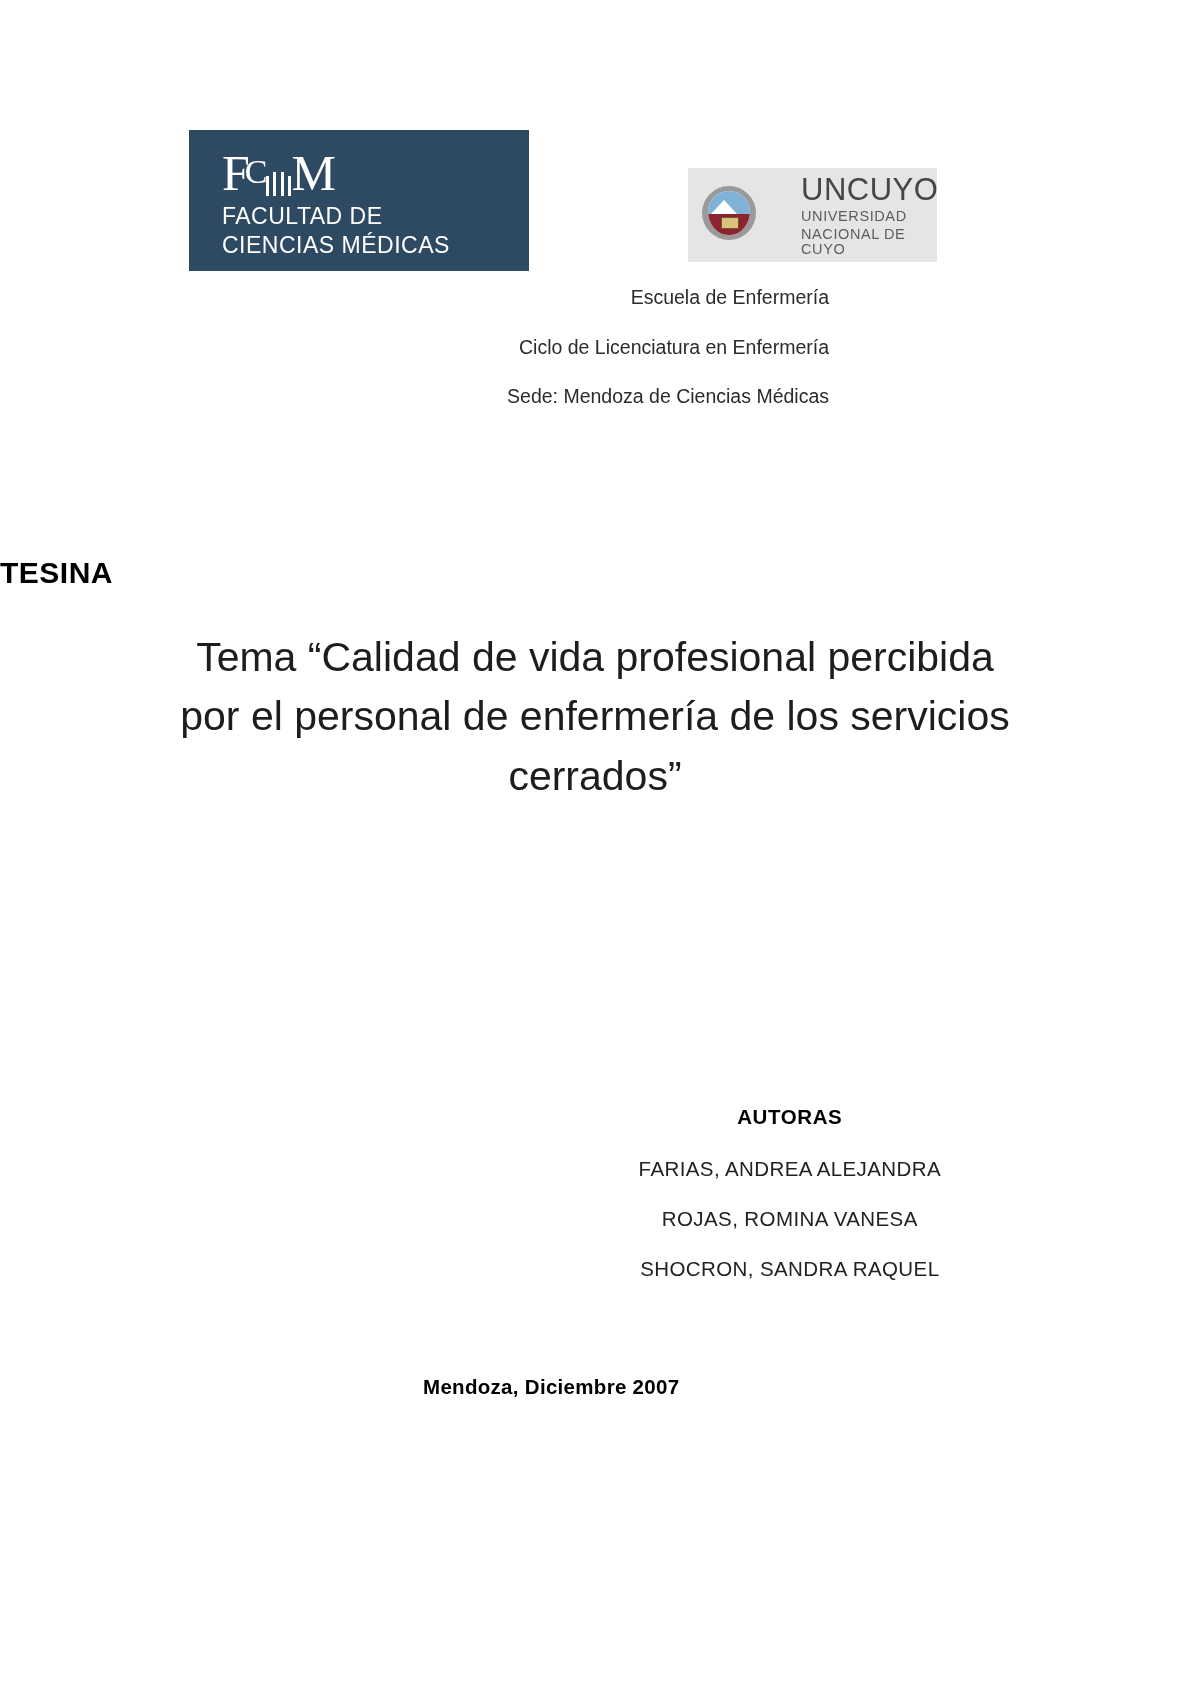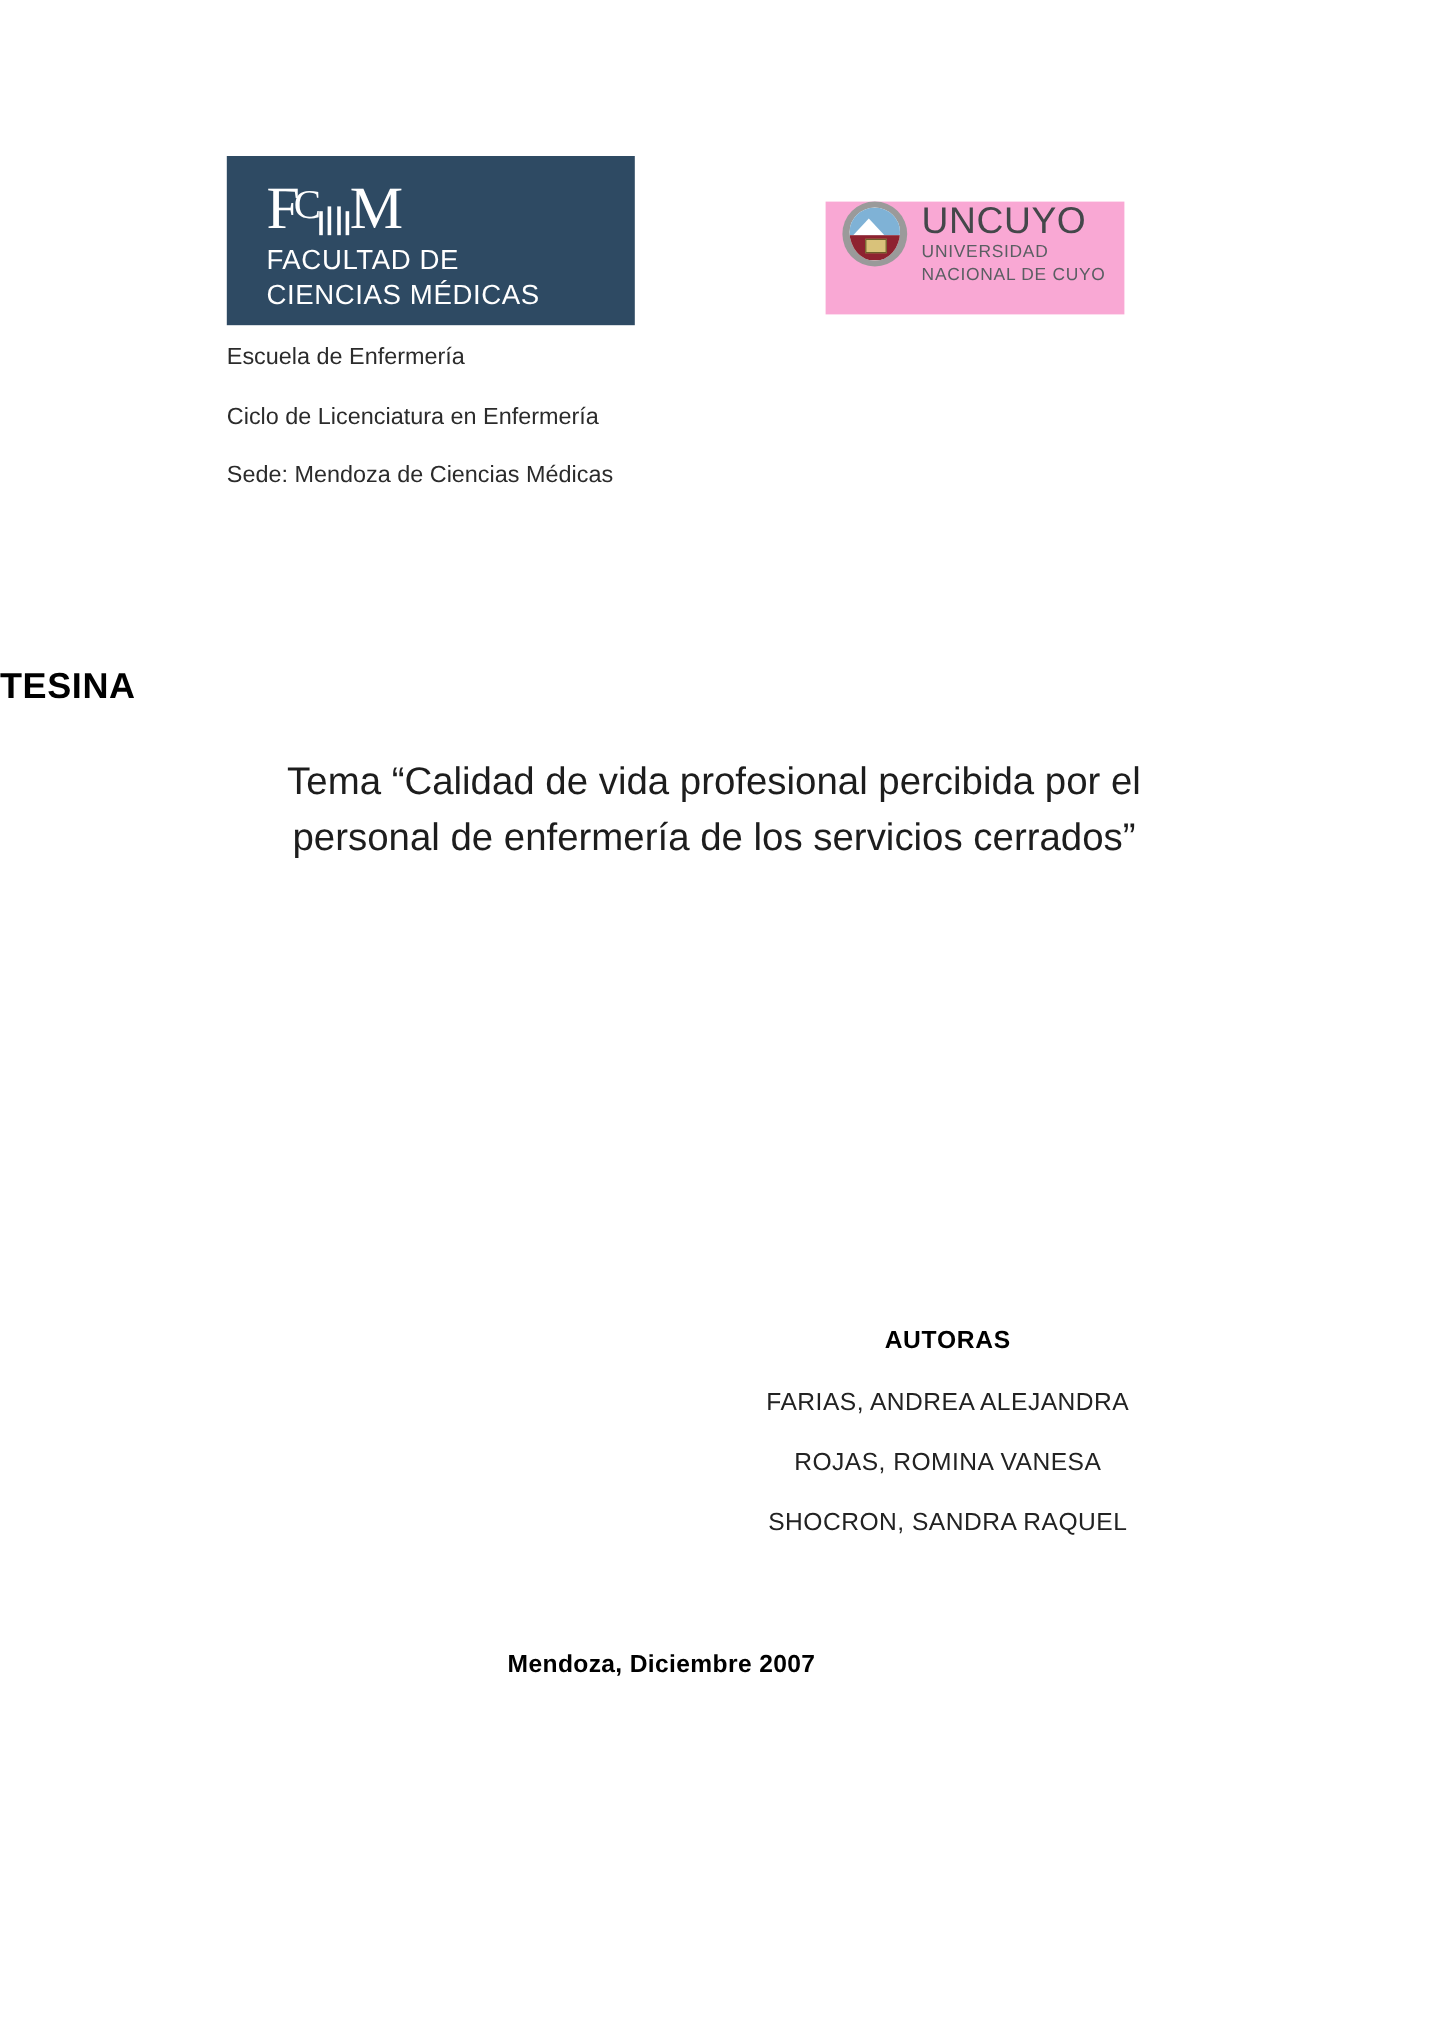--- a/index.html
+++ b/index.html
@@ -83,25 +83,26 @@
     line-height: 1.28;
     letter-spacing: 0.5px;
   }
 
   .uncuyo-logo {
     position: absolute;
     left: 688px;
     top: 168px;
     width: 249px;
     height: 94px;
-    background: #f9a8d4;
+    background: #e5e5e5;
     display: flex;
-    align-items: flex-start;
+    align-items: center;
     padding-left: 14px;
     box-sizing: border-box;
+    gap: 33px;
   }
   .uncuyo-shield {
     width: 54px;
     height: 58px;
     position: relative;
     flex: 0 0 auto;
   }
   .uncuyo-shield .ring {
     position: absolute;
     left: 0; top: 0;
@@ -157,20 +158,21 @@
     color: #5a5e62;
     margin-top: 4px;
   }
 
   
   .school-block {
     position: absolute;
     left: 189px;
     top: 288px;
     width: 640px;
+    text-align: right;
   }
   .school-line {
     font-size: 19.5px;
     line-height: 1;
     margin-bottom: 30px;
     color: #2b2b2b;
   }
 
   
   .doc-kind {
@@ -182,21 +184,21 @@
     font-size: 30px;
     font-weight: bold;
     letter-spacing: 0.5px;
   }
   .doc-title {
     position: absolute;
     left: 175px;
     width: 840px;
     top: 628px;
     text-align: center;
-    font-size: 32px;
+    font-size: 41px;
     line-height: 1.45;
     color: #1d1d1d;
   }
 
   
   .authors-block {
     position: absolute;
     right: 250px;
     top: 1105px;
     text-align: center;

